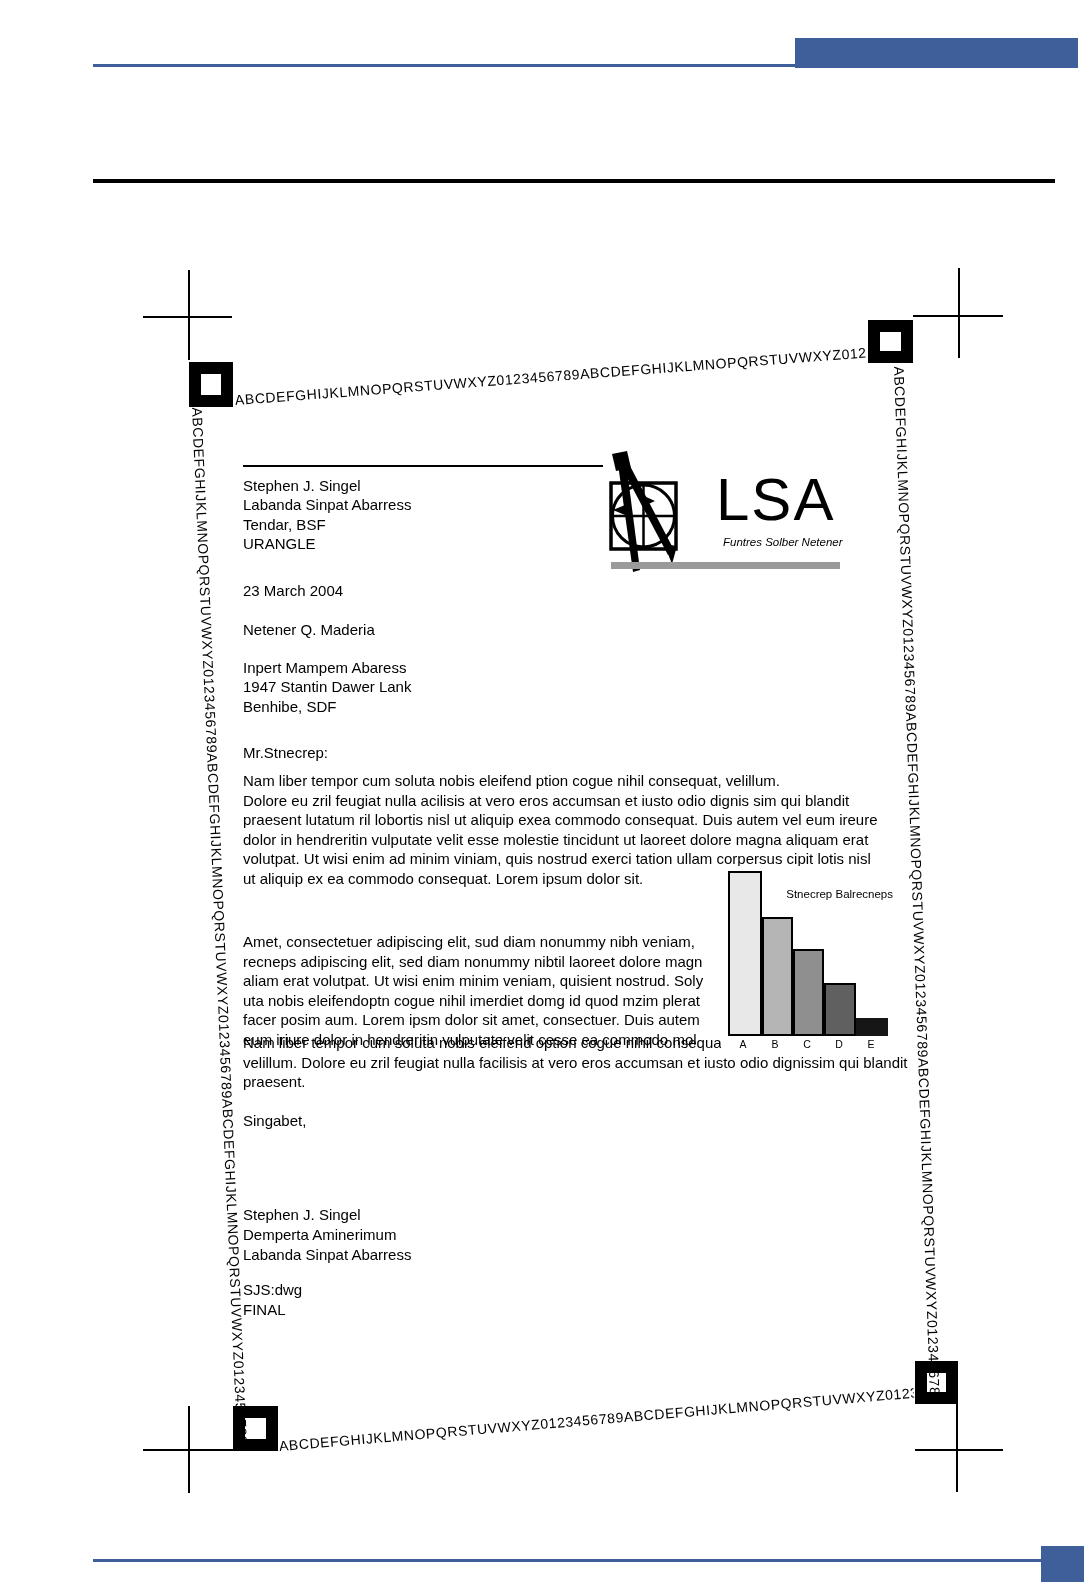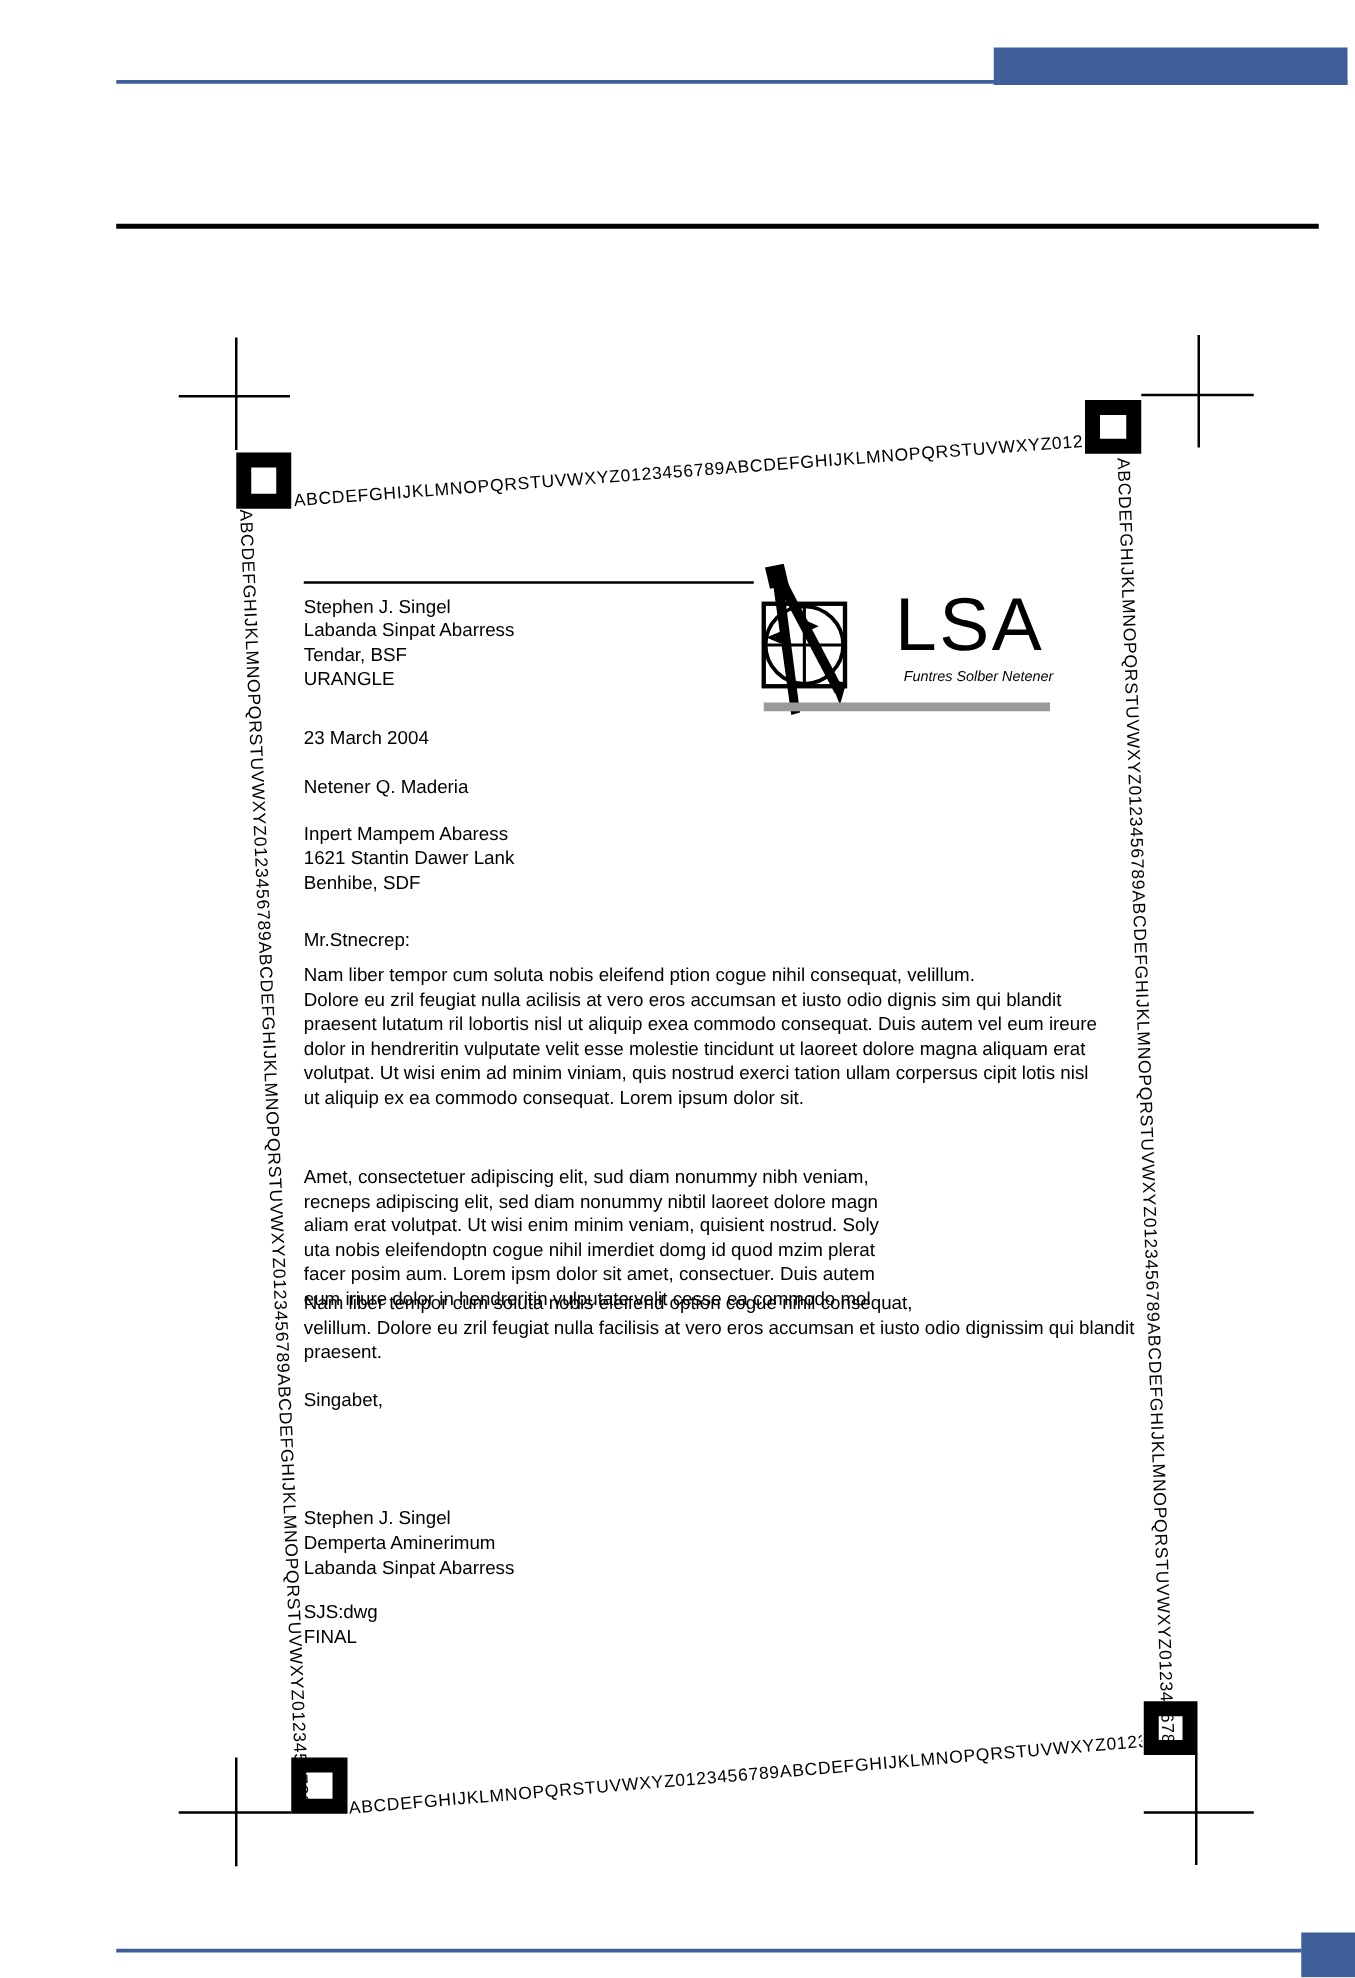--- a/index.html
+++ b/index.html
@@ -82,21 +82,21 @@
     <polygon points="66,94 79,96 74,114" fill="#000"></polygon>
   </svg>
 
   <div class="abs logo-acronym" style="left:716px;top:470px;">LSA</div>
   <div class="abs logo-tagline" style="left:723px;top:536px;font-style:italic;">Funtres Solber Netener</div>
   <div class="abs logo-bar" style="left:611px;top:562px;width:229px;height:7px;"></div>
 
   <div class="abs txt" style="left:243px;top:581px;">23 March 2004</div>
   <div class="abs txt" style="left:243px;top:620px;">Netener Q. Maderia</div>
   <div class="abs txt" style="left:243px;top:658px;line-height:19.3px;">Inpert Mampem Abaress
-1621 Stantin Dawer Lank
+1947 Stantin Dawer Lank
 Benhibe, SDF</div>
   <div class="abs txt" style="left:243px;top:743px;">Mr.Stnecrep:</div>
   <div class="abs txt" style="left:243px;top:771px;width:715px;">Nam liber tempor cum soluta nobis eleifend ption cogue nihil consequat, velillum.
 Dolore eu zril feugiat nulla acilisis at vero eros accumsan et iusto odio dignis sim qui blandit
 praesent lutatum ril lobortis nisl ut aliquip exea commodo consequat. Duis autem vel eum ireure
 dolor in hendreritin vulputate velit esse molestie tincidunt ut laoreet dolore magna aliquam erat
 volutpat. Ut wisi enim ad minim viniam, quis nostrud exerci tation ullam corpersus cipit lotis nisl
 ut aliquip ex ea commodo consequat. Lorem ipsum dolor sit.</div>
   <div class="abs txt" style="left:243px;top:898px;width:715px;margin-top:34px;">Amet, consectetuer adipiscing elit, sud diam nonummy nibh veniam,
 recneps adipiscing elit, sed diam nonummy nibtil laoreet dolore magn
@@ -107,17 +107,32 @@
   <div class="abs txt" style="left:243px;top:1033px;width:715px;">Nam liber tempor cum soluta nobis eleifend option cogue nihil consequat,
 velillum. Dolore eu zril feugiat nulla facilisis at vero eros accumsan et iusto odio dignissim qui blandit
 praesent.</div>
   <div class="abs txt" style="left:243px;top:1111px;">Singabet,</div>
   <div class="abs txt" style="left:243px;top:1205px;line-height:19.8px;">Stephen J. Singel
 Demperta Aminerimum
 Labanda Sinpat Abarress</div>
   <div class="abs txt" style="left:243px;top:1280px;line-height:20px;">SJS:dwg
 FINAL</div>
 
+  <div class="abs chart" style="left:721px;top:866px;width:177px;height:188px;">
+    <div class="chart-title">Stnecrep Balrecneps</div>
+    <div>
+        <div class="bar" style="left: 7px; width: 34px; top: 5px; height: 165px; background: rgb(232, 232, 232); border: 2px solid rgb(0, 0, 0);"></div>
+        <div class="bar" style="left: 41px; width: 31px; top: 51px; height: 119px; background: rgb(181, 181, 181); border: 2px solid rgb(0, 0, 0);"></div>
+        <div class="bar" style="left: 72px; width: 31px; top: 83px; height: 87px; background: rgb(143, 143, 143); border: 2px solid rgb(0, 0, 0);"></div>
+        <div class="bar" style="left: 103px; width: 32px; top: 117px; height: 53px; background: rgb(96, 96, 96); border: 2px solid rgb(0, 0, 0);"></div>
+        <div class="bar" style="left: 135px; width: 32px; top: 152px; height: 18px; background: rgb(22, 22, 22);"></div>
+      </div>
+    <span class="bar-label" style="left:14px;">A</span>
+    <span class="bar-label" style="left:46px;">B</span>
+    <span class="bar-label" style="left:78px;">C</span>
+    <span class="bar-label" style="left:110px;">D</span>
+    <span class="bar-label" style="left:142px;">E</span>
+  </div>
 
   <div class="abs accent-line" style="left:93px;top:1559px;width:948px;"></div>
   <div class="abs accent-rect" style="left:1041px;top:1546px;width:43px;height:36px;"></div>
 
 </div>
 
 </body></html>

